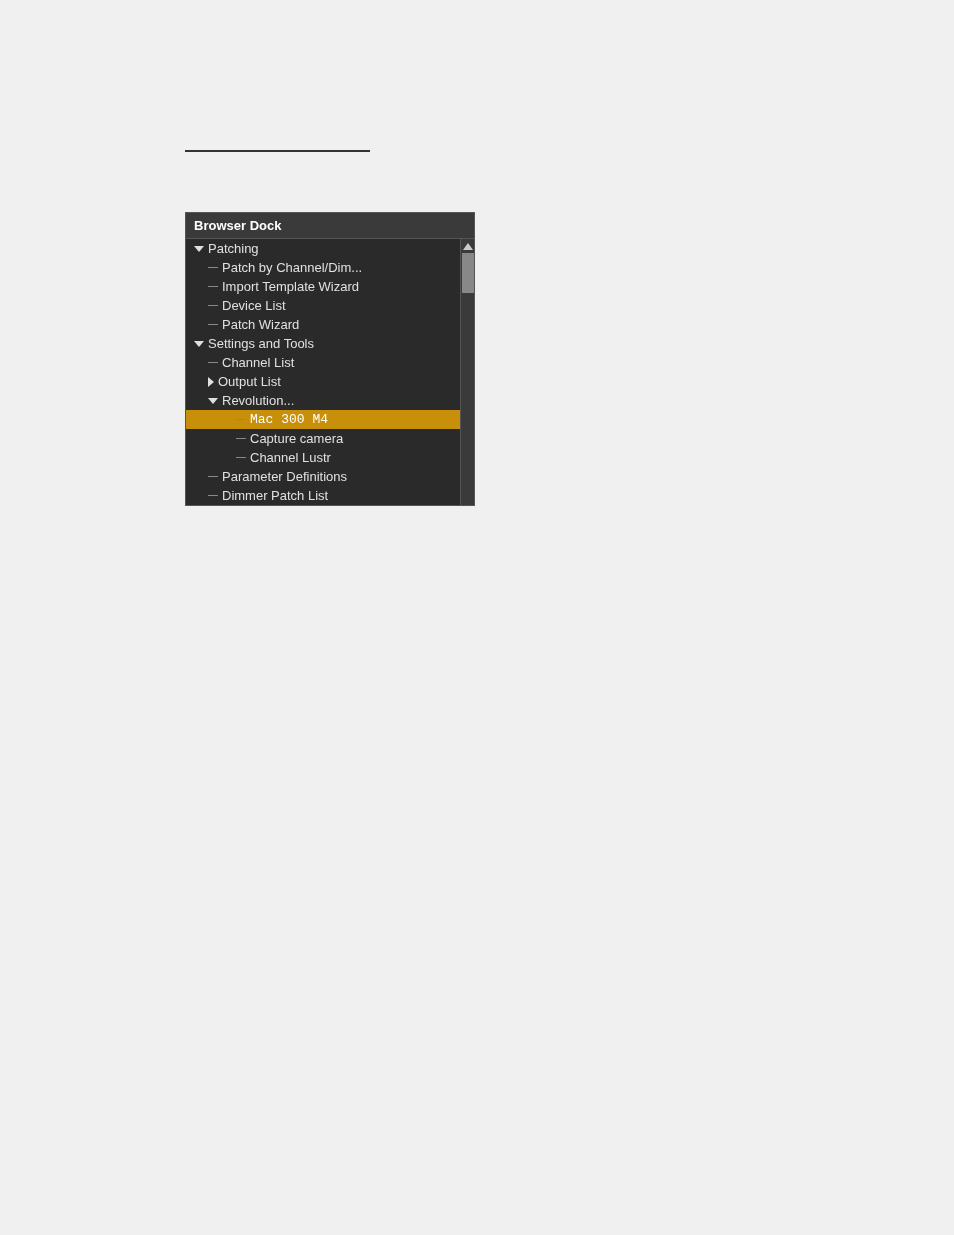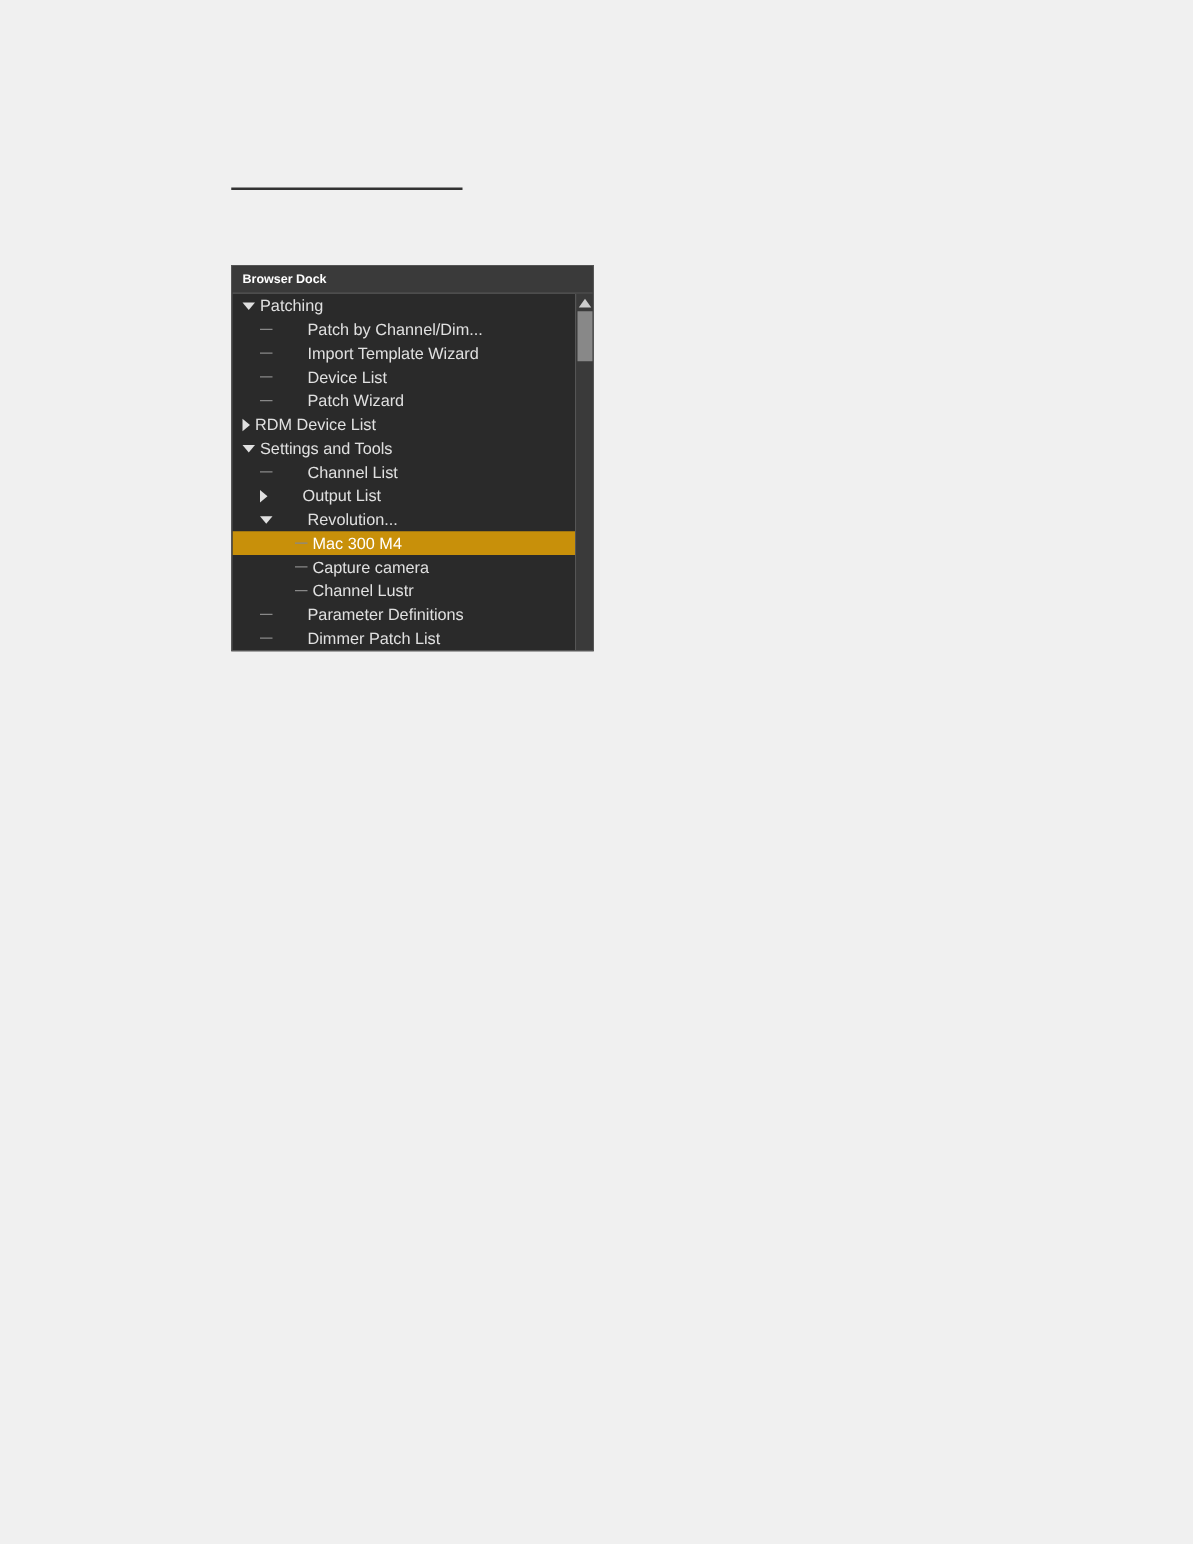--- a/index.html
+++ b/index.html
@@ -40,21 +40,21 @@
       font-size: 13px;
       color: #e0e0e0;
     }
 
     .browser-dock-title {
       background-color: #3a3a3a;
       color: #ffffff;
       font-weight: bold;
       padding: 5px 8px;
       border-bottom: 1px solid #555;
-      font-size: 10px;
+      font-size: 13px;
     }
 
     .tree-container {
       display: flex;
       flex-direction: row;
     }
 
     .tree-content {
       flex: 1;
       overflow: hidden;
@@ -95,33 +95,34 @@
       display: flex;
       align-items: center;
       padding: 2px 4px;
       cursor: pointer;
       white-space: nowrap;
     }
 
     .tree-item.selected {
       background-color: #c8900a;
       color: #ffffff;
+      font-family: Liberation Mono, monospace;
     }
 
     .tree-item-label {
       font-size: 13px;
       color: #e0e0e0;
     }
 
     .tree-item.selected .tree-item-label {
       color: #ffffff;
     }
 
     .indent-1 { padding-left: 8px; text-align: right; }
-    .indent-2 { padding-left: 22px; gap: 24px; }
+    .indent-2 { padding-left: 22px; }
     .indent-4 { padding-left: 50px; }
 
     .arrow-down {
       display: inline-block;
       width: 0;
       height: 0;
       border-left: 5px solid transparent;
       border-right: 5px solid transparent;
       border-top: 6px solid #e0e0e0;
       margin-right: 4px;
@@ -189,24 +190,20 @@
         <div class="tree-item indent-2">
           <span class="dash-connector"></span>
           <span class="tree-item-label">Device List</span>
         </div>
 
         <div class="tree-item indent-2">
           <span class="dash-connector"></span>
           <span class="tree-item-label">Patch Wizard</span>
         </div>
 
-        <div class="tree-item indent-1">
-          <span class="arrow-right"></span>
-          <span class="tree-item-label">RDM Device List</span>
-        </div>
 
         <div class="tree-item indent-1">
           <span class="arrow-down"></span>
           <span class="tree-item-label">Settings and Tools</span>
         </div>
 
         <div class="tree-item indent-2">
           <span class="dash-connector"></span>
           <span class="tree-item-label">Channel List</span>
         </div>

